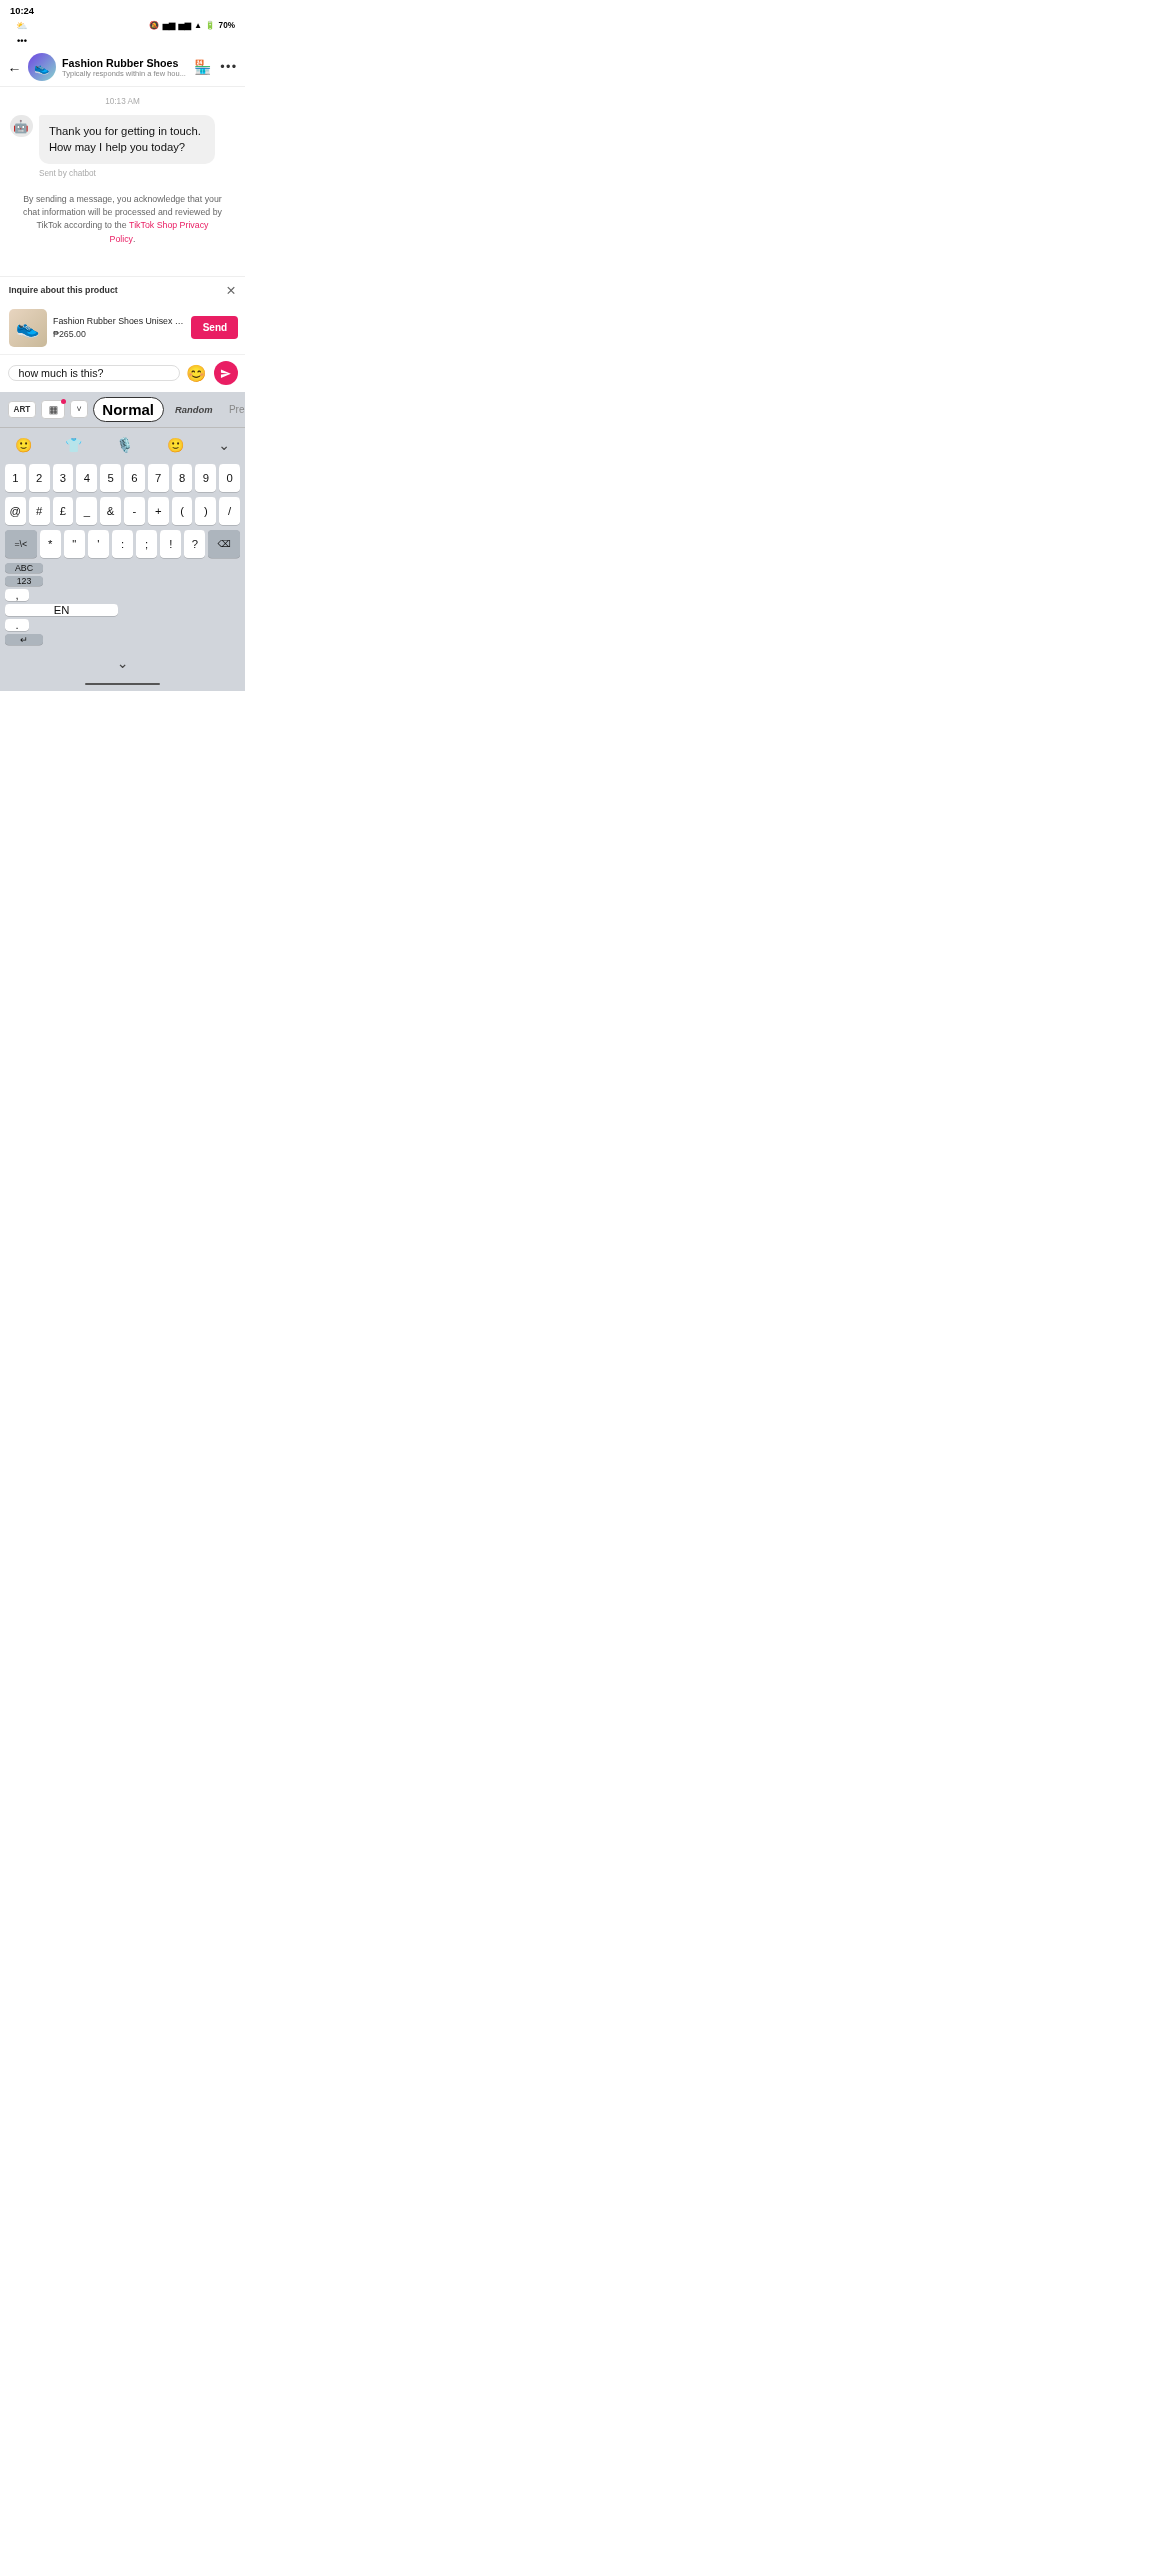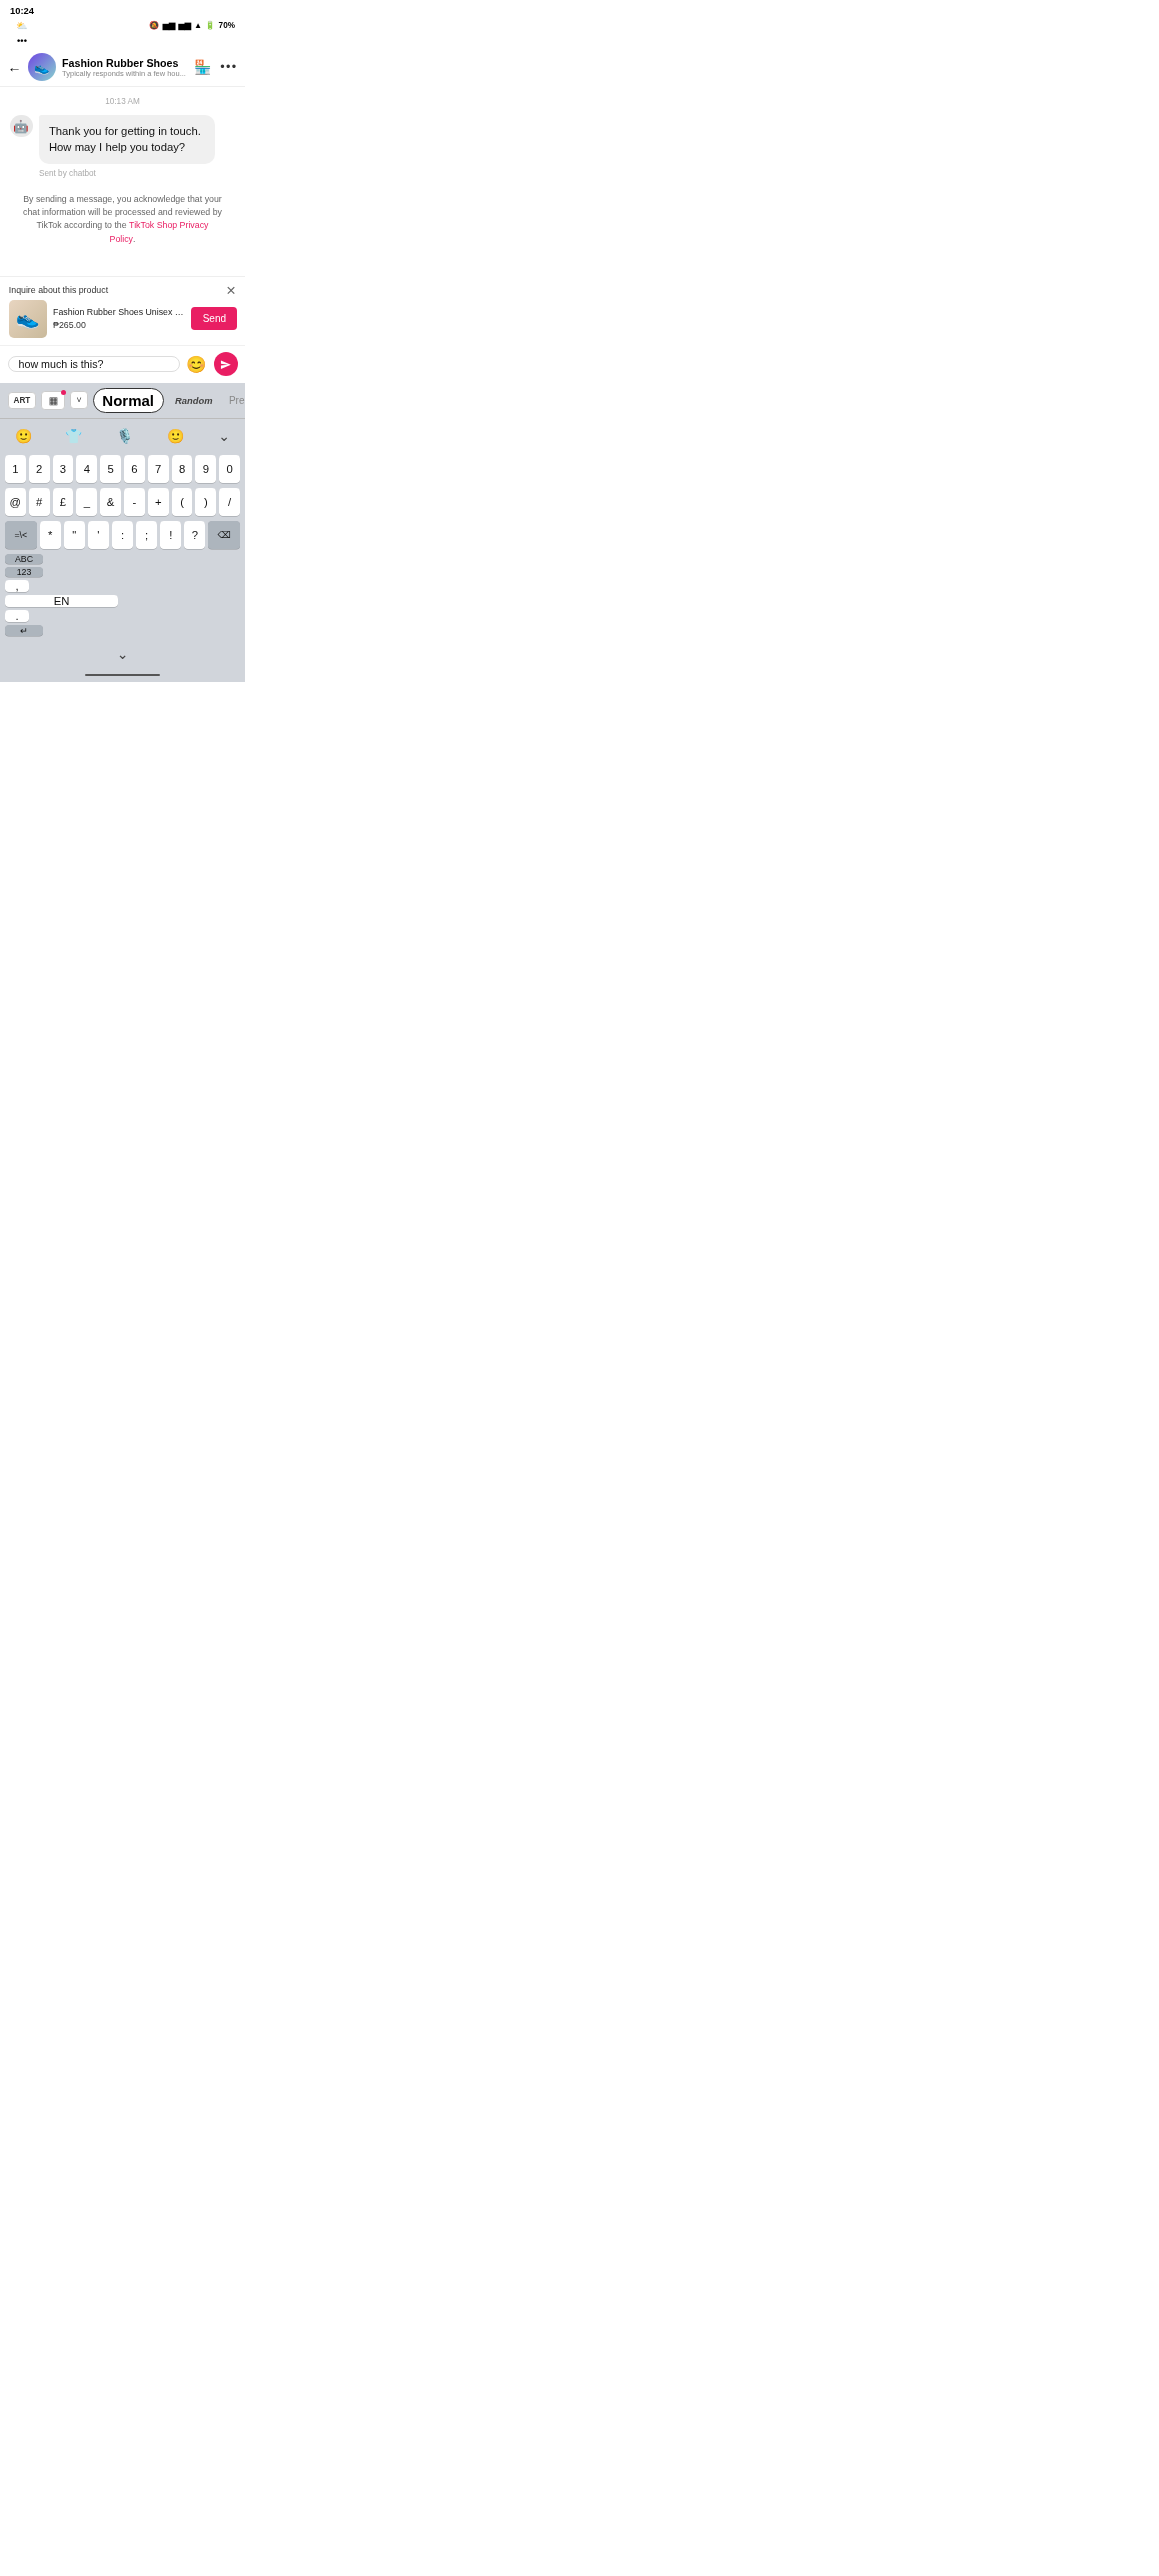--- a/index.html
+++ b/index.html
@@ -139,22 +139,22 @@
     
     .product-inquiry-bar {
       border-top: 0.6px solid #eee;
       padding: 7.5px 8.8px;
       background: #fff;
       position: relative;
     }
     .inquiry-title {
       font-size: 8.8px;
       color: #333;
-      margin-bottom: 5px;
-      font-weight: 400;
+      margin-bottom: 14px;
+      font-weight: 700;
     }
     .inquiry-close {
       position: absolute;
       top: 6.3px;
       right: 8.8px;
       font-size: 12.6px;
       color: #666;
       cursor: pointer;
     }
     .inquiry-product-row {
@@ -188,21 +188,21 @@
       font-size: 8.8px;
       color: #333;
     }
     .inquiry-send-btn {
       background: #e91e63;
       color: #fff;
       border: none;
       border-radius: 3.8px;
       padding: 6.3px 11.3px;
       font-size: 10px;
-      font-weight: 400;
+      font-weight: 700;
       cursor: pointer;
     }
 
     
     .message-input-row {
       display: flex;
       align-items: center;
       padding: 6.3px 7.5px;
       border-top: 0.6px solid #f0f0f0;
       gap: 6.3px;

